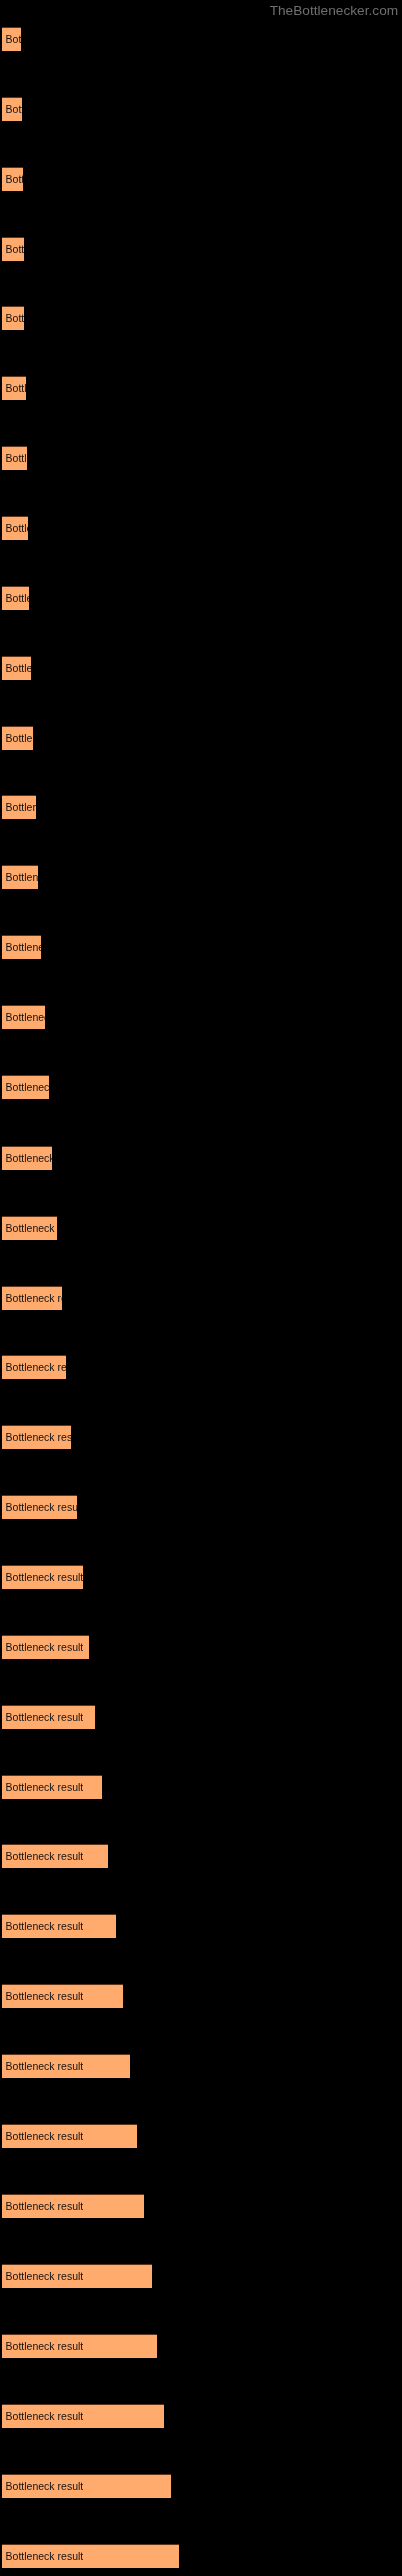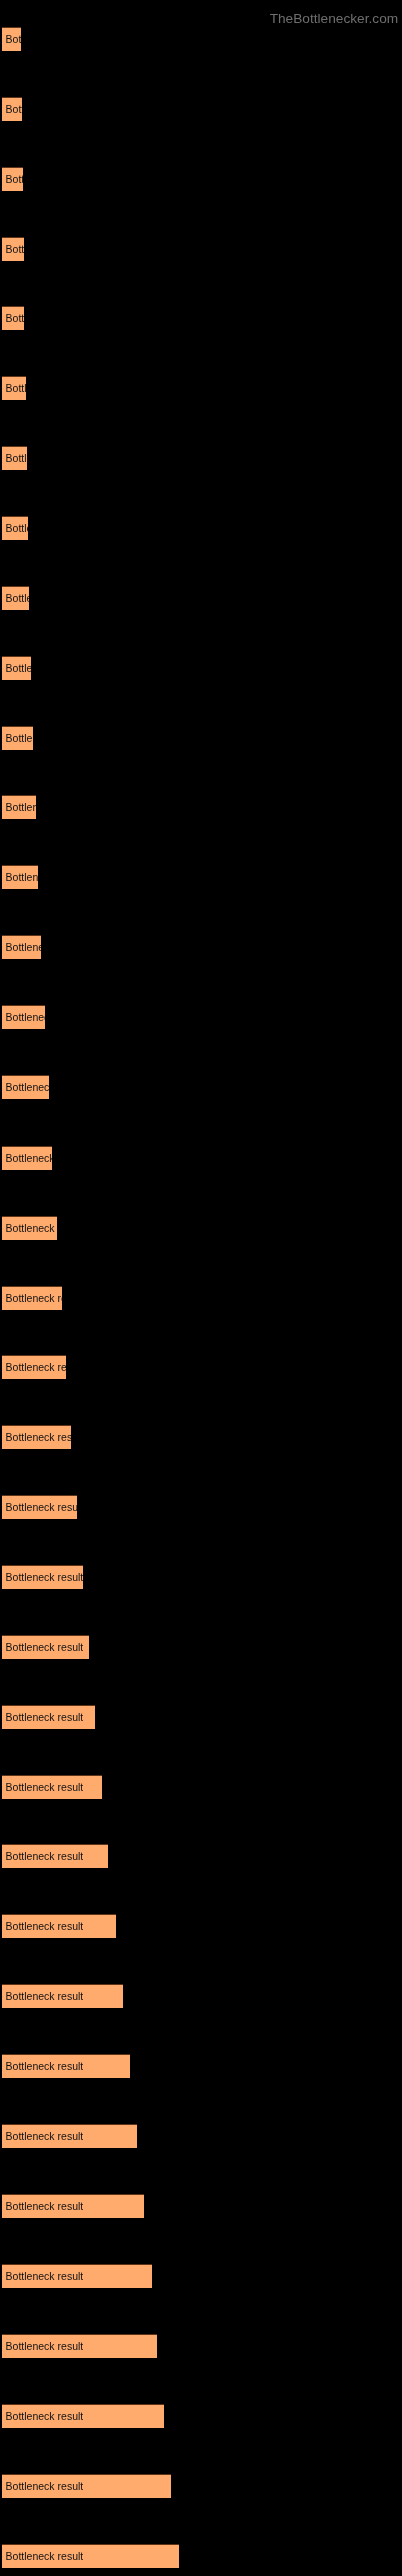--- a/index.html
+++ b/index.html
@@ -9,21 +9,21 @@
   }
   body {
     width: 403px;
     height: 2576px;
     position: relative;
     overflow: hidden;
     font-family: "Liberation Sans", sans-serif;
   }
   .watermark {
     position: absolute;
-    top: 11px;
+    top: 3px;
     right: 4.8px;
     color: #6e6e6e;
     font-size: 13.7px;
     font-family: "Liberation Sans", sans-serif;
     letter-spacing: 0px;
     white-space: nowrap;
     line-height: 16px;
   }
   .chart {
     position: absolute;

